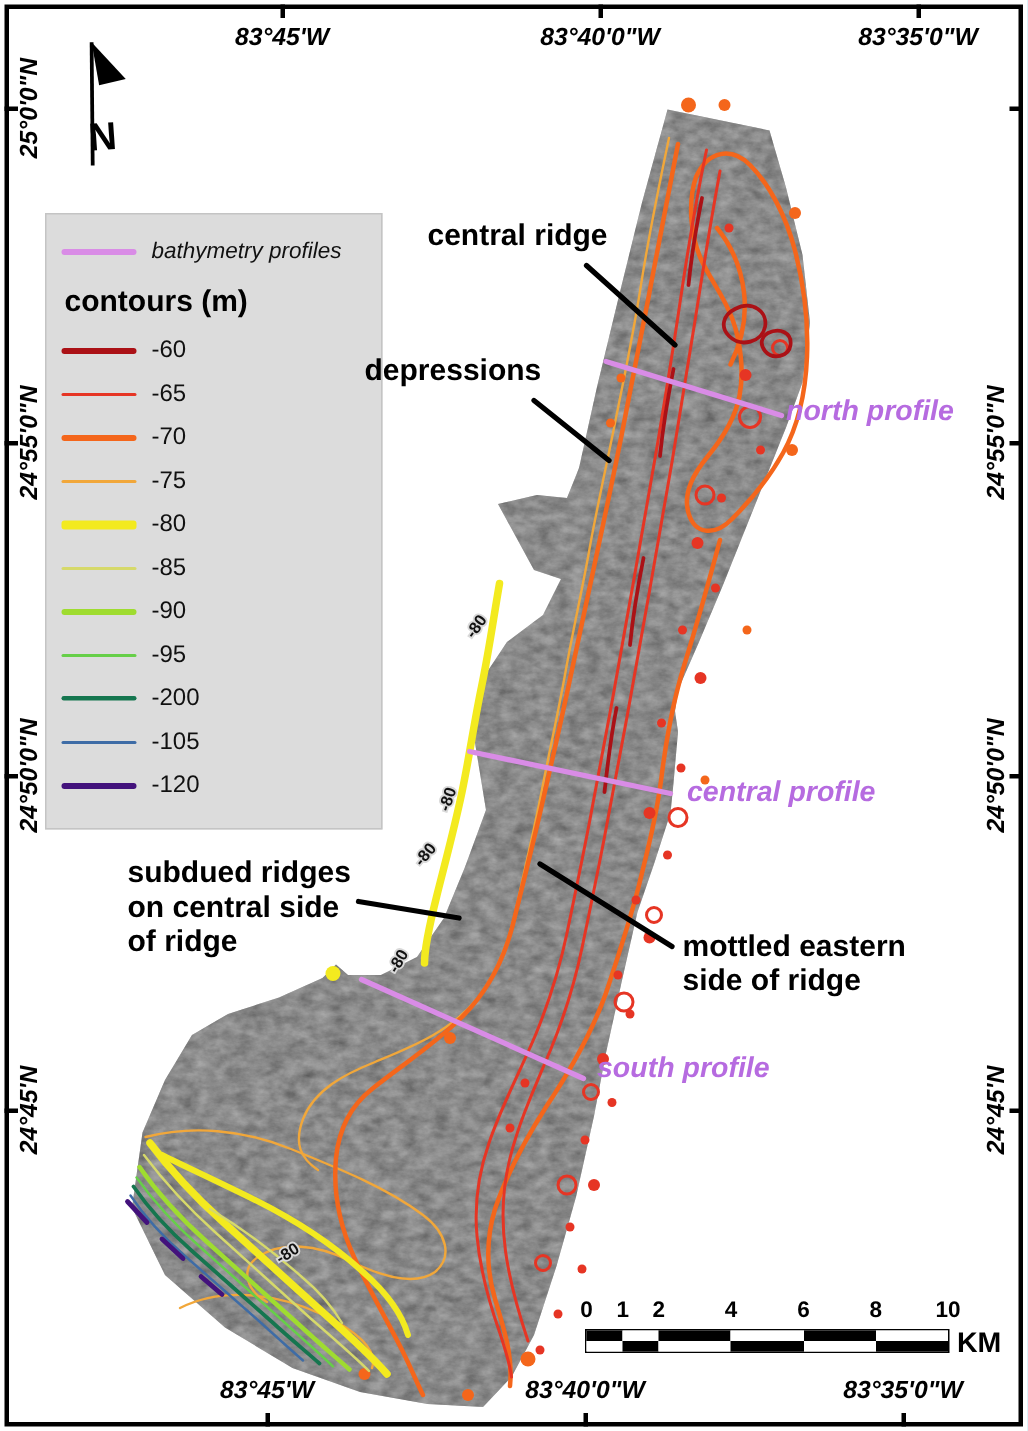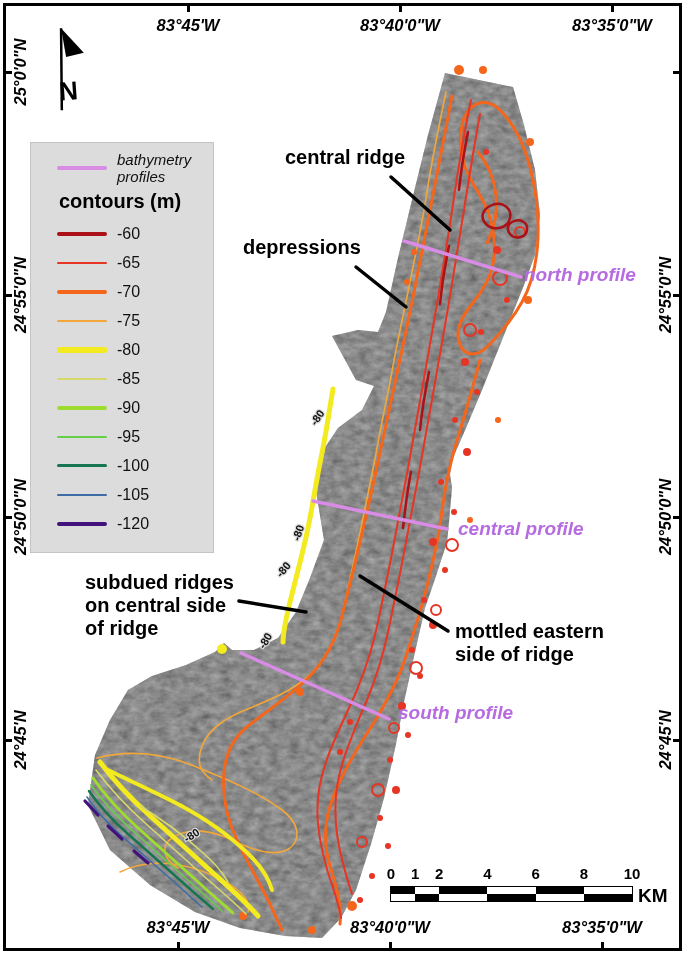--- a/index.html
+++ b/index.html
@@ -4,21 +4,21 @@
 <style>
   html,body{margin:0;padding:0;background:#c4e6f8;font-family:"Liberation Sans",sans-serif;}
   .canvas{position:relative;width:685px;height:954px;overflow:hidden;background:#ffffff;}
   .frame{position:absolute;left:3px;top:3px;right:3px;bottom:3px;border:3px solid #000;pointer-events:none;z-index:40;}
   .tick{position:absolute;background:#000;z-index:41;}
   .tick.h{width:3px;height:9px;}
   .tick.v{width:9px;height:3px;}
   .grat{position:absolute;font-weight:bold;font-style:italic;font-size:16.5px;color:#000;white-space:nowrap;z-index:42;}
   .grat.top,.grat.bot{transform:translateX(-50%);}
   .grat.side{transform:translate(-50%,-50%) rotate(-90deg);}
-  .legend{position:absolute;left:30px;top:142px;width:184px;background:#dcdcdc;border:1px solid #c4c4c4;padding:10px 0 14px 26px;box-sizing:border-box;z-index:30;}
+  .legend{position:absolute;left:30px;top:142px;width:225px;background:#dcdcdc;border:1px solid #c4c4c4;padding:10px 0 14px 10px;box-sizing:border-box;z-index:30;}
   .leg-row{display:flex;align-items:center;height:29px;}
   .leg-swatch{width:50px;border-radius:2px;flex:0 0 50px;}
   .leg-label{margin-left:10px;font-size:16px;color:#111;}
   .leg-prof-label{margin-left:10px;font-size:15px;font-style:italic;color:#111;}
   .leg-title{font-size:20px;font-weight:bold;color:#000;margin:8px 0 6px 2px;}
   .anno{position:absolute;font-weight:bold;font-size:20px;color:#000;line-height:23px;z-index:35;white-space:nowrap;}
   .prof-label{position:absolute;font-weight:bold;font-style:italic;font-size:19px;z-index:35;white-space:nowrap;}
   .mapsvg{position:absolute;left:0;top:0;z-index:10;}
   .ct{fill:none;stroke-linecap:round;stroke-linejoin:round;}
   .scalebar{position:absolute;left:390px;top:886px;width:243px;height:16px;border:1.5px solid #000;box-sizing:border-box;z-index:36;background:#fff;}
@@ -260,21 +260,21 @@
     <div class="leg-row">
       <div class="leg-swatch" style="background: rgb(159, 220, 48); height: 4px;"></div>
       <span class="leg-label">-90</span>
     </div>
     <div class="leg-row">
       <div class="leg-swatch" style="background: rgb(102, 207, 72); height: 2px;"></div>
       <span class="leg-label">-95</span>
     </div>
     <div class="leg-row">
       <div class="leg-swatch" style="background: rgb(21, 118, 79); height: 3px;"></div>
-      <span class="leg-label">-100</span>
+      <span class="leg-label">-200</span>
     </div>
     <div class="leg-row">
       <div class="leg-swatch" style="background: rgb(62, 108, 166); height: 2px;"></div>
       <span class="leg-label">-105</span>
     </div>
     <div class="leg-row">
       <div class="leg-swatch" style="background: rgb(67, 18, 124); height: 4px;"></div>
       <span class="leg-label">-120</span>
     </div>
   </div>

